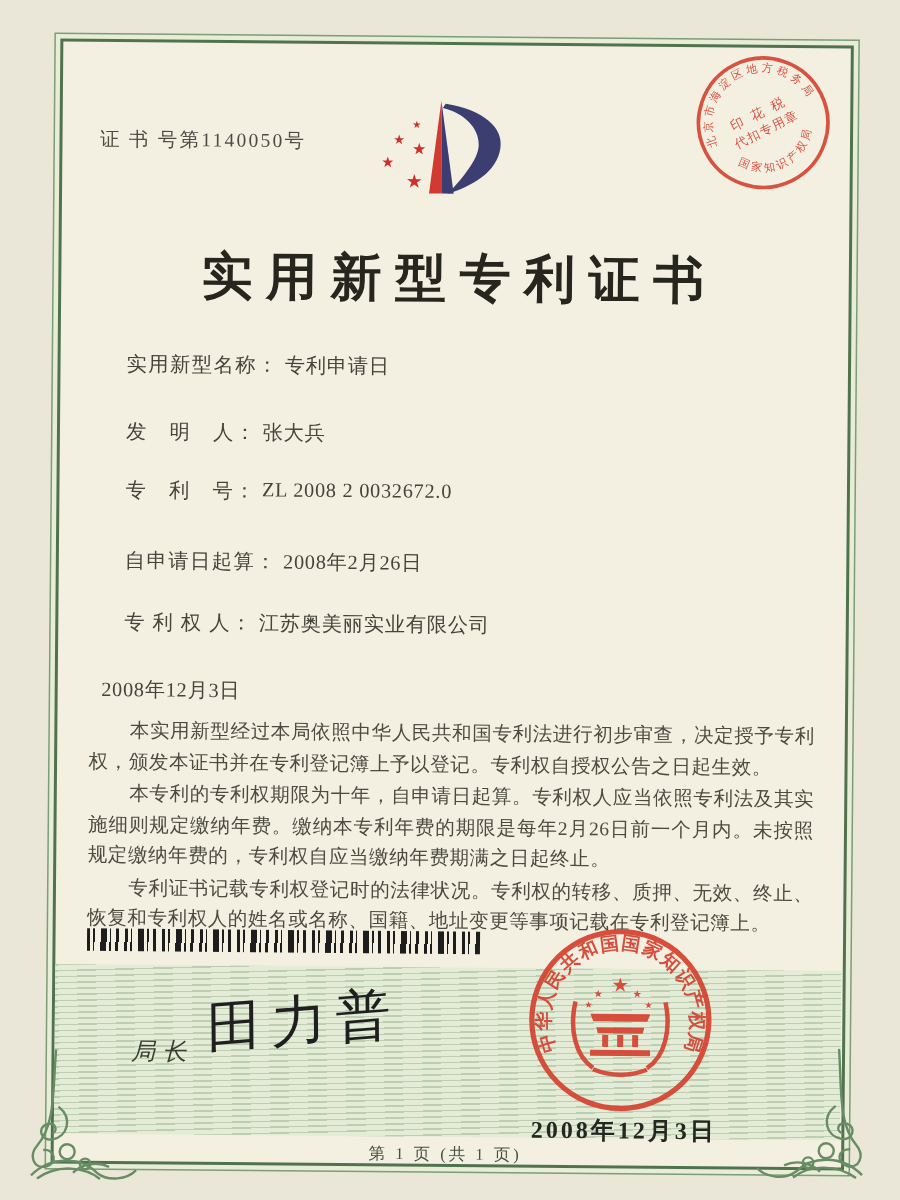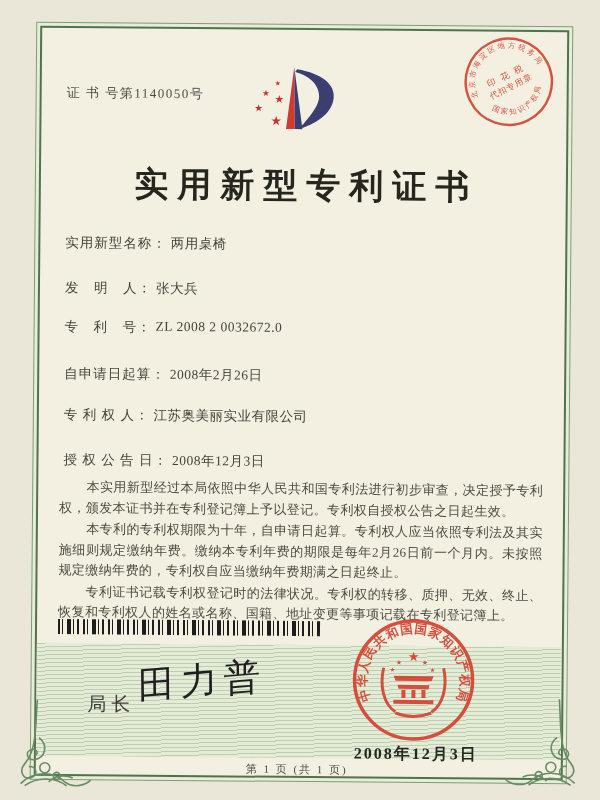--- a/index.html
+++ b/index.html
@@ -30,21 +30,21 @@
     font-size:13px;color:#4d4c44;letter-spacing:1.5px;
   }
   .logo{position:absolute;left:244px;top:54px;width:116px;height:100px;}
   .title{
     position:absolute;left:0;right:0;top:163px;
     text-align:center;font-size:34px;font-weight:bold;color:#26261f;
     letter-spacing:9px;text-indent:9px;
   }
   .fields{position:absolute;left:64px;top:0;width:470px;}
   .field-row{position:absolute;display:flex;font-size:13.5px;color:#45443b;white-space:nowrap;}
-  .field-row .lbl{letter-spacing:1px;}
+  .field-row .lbl{letter-spacing:1px;margin-left:19px;}
   .field-row .val{margin-left:4px;letter-spacing:0.5px;}
   .row0{top:236px}.row1{top:281px}.row2{top:320px}
   .row3{top:367px}.row4{top:408px}.row5{top:453px}
   .body-text{
     position:absolute;left:60px;top:479px;width:484px;
     font-size:13px;line-height:20.5px;color:#4c4b40;letter-spacing:0.4px;
     text-align:justify;
   }
   .body-text p{margin:0 0 1px 0;text-indent:2.1em;}
   .barcode{
@@ -59,22 +59,23 @@
   }
   .guilloche{
     position:absolute;left:39px;right:37px;top:645px;height:113px;
     background:
       repeating-linear-gradient(178deg,
         rgba(124,160,118,0.38) 0 1px, rgba(228,236,215,0) 1px 4px),
       #e4ebd7;
   }
   .sig-label{
     position:absolute;left:90px;top:693px;
-    font-size:19px;color:#3c3c34;letter-spacing:5px;
+    font-size:16px;color:#3c3c34;letter-spacing:5px;
     font-family:"Liberation Sans","DejaVu Sans",sans-serif;
+    font-style:italic;
   }
   .sig-name{
     position:absolute;left:140px;top:656px;width:150px;
     font-size:37px;color:#1f1f1f;
     transform:rotate(-5deg) skewX(-4deg);
     letter-spacing:6px;white-space:nowrap;
   }
   .seal{position:absolute;left:352px;top:615px;width:128px;height:128px;opacity:0.92;}
   .issue-date{
     position:absolute;left:357px;top:743px;
@@ -118,40 +119,39 @@
       <path d="M52,14 C78,18 92,30 90,44 C88,61 70,71 54,76
                C68,61 75,50 75,42 C75,30 64,20 50,17 Z" fill="#3c3e72"></path>
     </svg>
   </div>
 
   <div class="title">实用新型专利证书</div>
 
   <div class="fields">
     <div class="field-row row0">
       <span class="lbl">实用新型名称：</span>
-      <span class="val">两用桌椅</span>
+      <span class="val">专利申请日</span>
     </div>
     <div class="field-row row1">
       <span class="lbl">发　明　人：</span>
       <span class="val">张大兵</span>
     </div>
     <div class="field-row row2">
       <span class="lbl">专　利　号：</span>
       <span class="val">ZL 2008 2 0032672.0</span>
     </div>
     <div class="field-row row3">
       <span class="lbl">自申请日起算：</span>
       <span class="val">2008年2月26日</span>
     </div>
     <div class="field-row row4">
       <span class="lbl">专 利 权 人：</span>
       <span class="val">江苏奥美丽实业有限公司</span>
     </div>
     <div class="field-row row5">
-      <span class="lbl">授 权 公 告 日：</span>
       <span class="val">2008年12月3日</span>
     </div>
   </div>
 
   <div class="body-text">
     <p>本实用新型经过本局依照中华人民共和国专利法进行初步审查，决定授予专利权，颁发本证书并在专利登记簿上予以登记。专利权自授权公告之日起生效。</p>
     <p>本专利的专利权期限为十年，自申请日起算。专利权人应当依照专利法及其实施细则规定缴纳年费。缴纳本专利年费的期限是每年2月26日前一个月内。未按照规定缴纳年费的，专利权自应当缴纳年费期满之日起终止。</p>
     <p>专利证书记载专利权登记时的法律状况。专利权的转移、质押、无效、终止、恢复和专利权人的姓名或名称、国籍、地址变更等事项记载在专利登记簿上。</p>
   </div>
 

